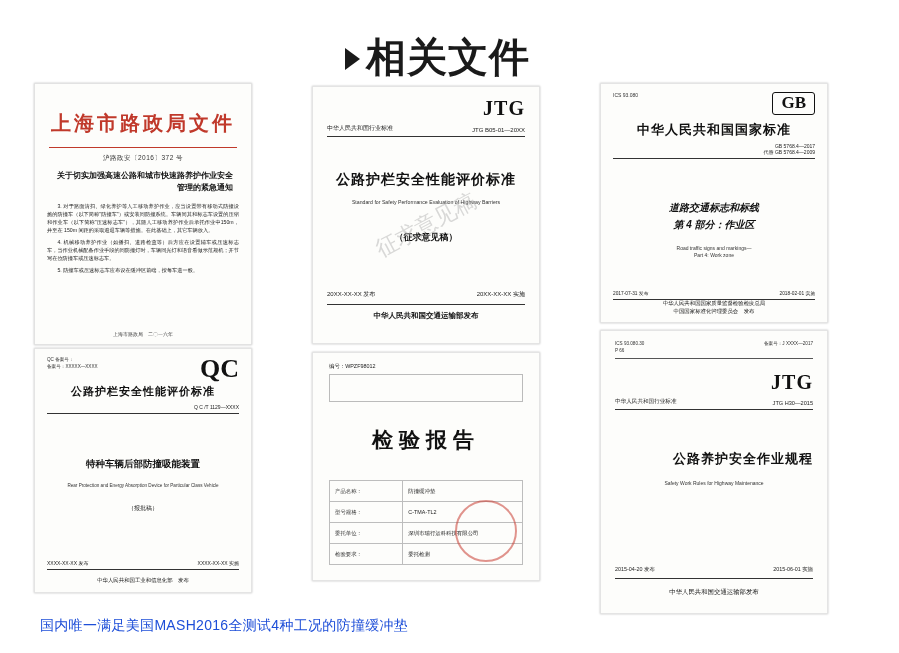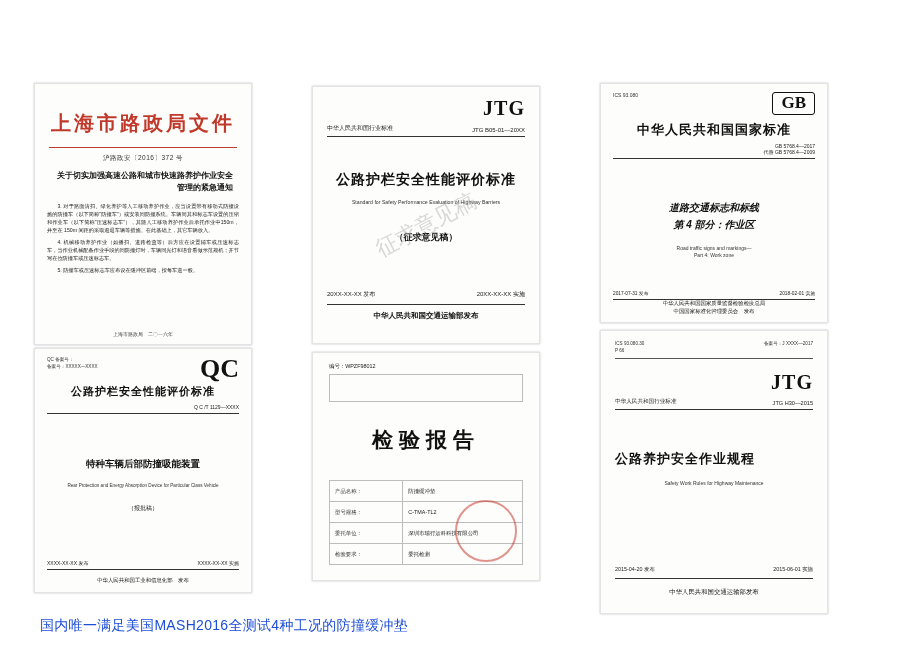--- a/index.html
+++ b/index.html
@@ -434,21 +434,21 @@
     display: flex;
     justify-content: space-between;
     align-items: flex-end;
     font-size: 5.6px;
     color: #222;
     border-bottom: 1px solid #333;
     padding-bottom: 3px;
     margin-top: 4px;
   }
   #doc6 .d6-title {
-    text-align: left;
+    text-align: right;
     font-size: 13px;
     font-weight: bold;
     color: #111;
     margin-top: 40px;
     letter-spacing: 1px;
   }
   #doc6 .d6-entitle {
     text-align: center;
     font-size: 5px;
     color: #333;
@@ -487,20 +487,24 @@
     color: #1d4ed8;
     font-weight: normal;
     letter-spacing: .3px;
   }
 </style>
 </head>
 <body>
 
 <div class="slide">
 
+  <div class="slide-title">
+    <span class="tri-marker"></span>
+    <span>相关文件</span>
+  </div>
 
   <div class="doc" id="doc1">
     <div class="d1-head">上海市路政局文件</div>
     <div class="d1-rule"></div>
     <div class="d1-num">沪路政安〔2016〕372 号</div>
     <div class="d1-title">关于切实加强高速公路和城市快速路养护作业安全管理的紧急通知</div>
     <div class="d1-body">
       <p>3. 对于路面清扫、绿化养护等人工移动养护作业，应当设置带有移动式防撞设施的防撞车（以下简称"防撞车"）或安装同防撞系统。车辆同其和标志车设置的压缩和作业车（以下简称"压速标志车"），其随人工移动养护作业后承托作业中150m，并至在 150m 间距的采取避退车辆等措施。在此基础上，其它车辆放入。</p>
       <p>4. 机械移动养护作业（如播扫、道路检查等）后方应在设置辅车或压速标志车，当作业机械配备作业手段的同防撞灯时，车辆同光灯和语音看做示范规机；开节写在位防撞车或压速标志车。</p>
       <p>5. 防撞车或压速标志车应布设在缓冲区前端，按每车道一般。</p>

